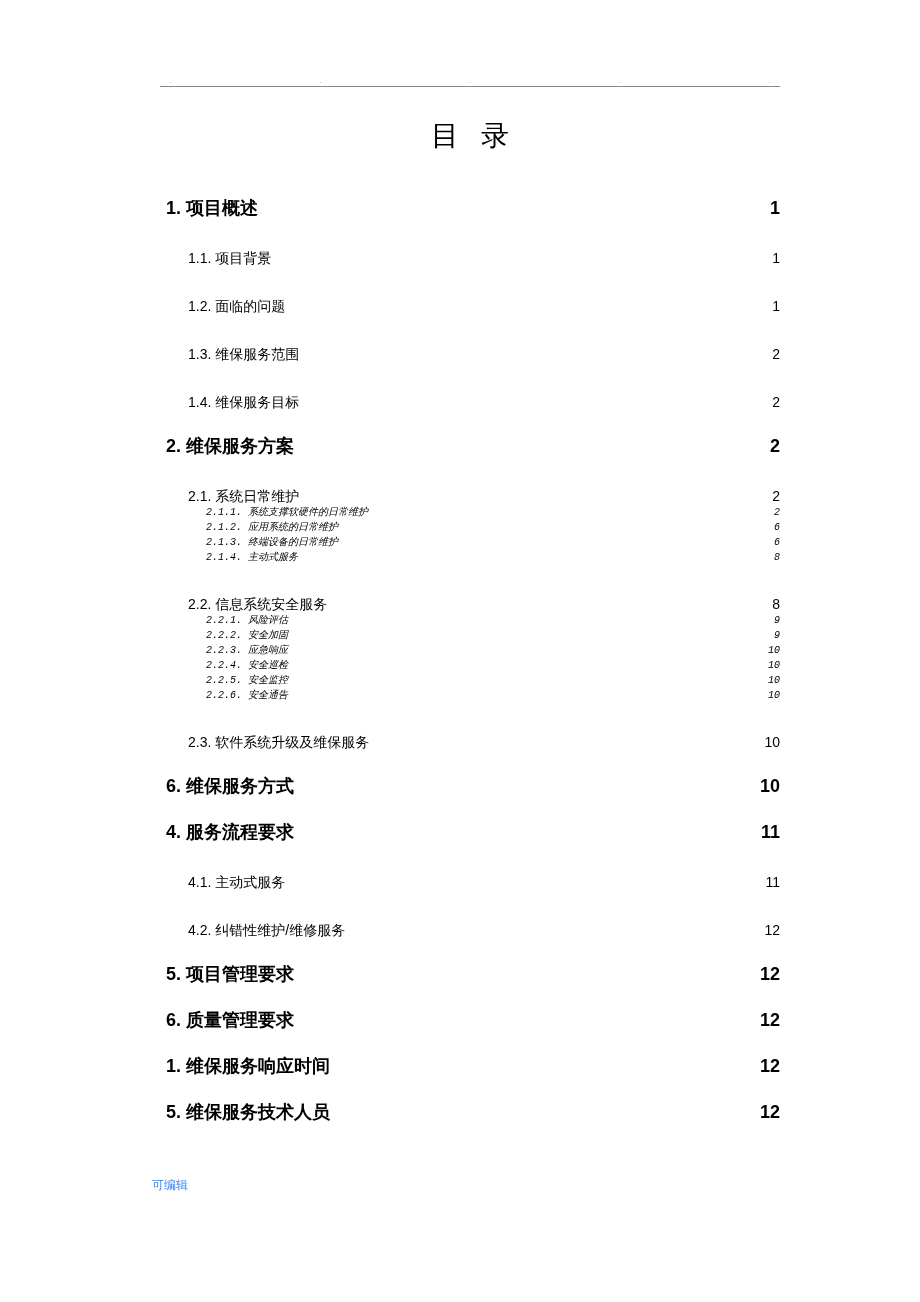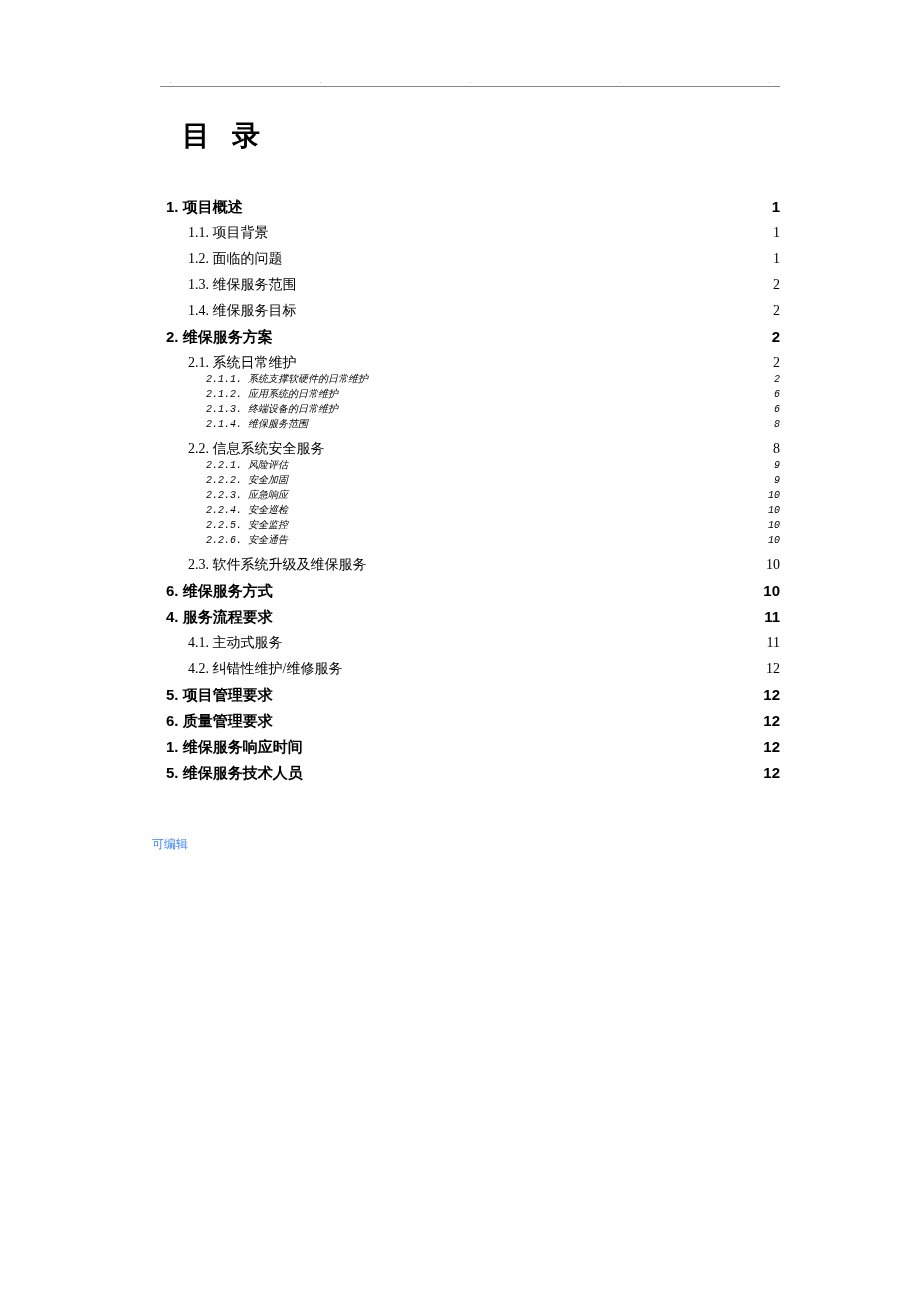--- a/index.html
+++ b/index.html
@@ -26,46 +26,47 @@
     left: 0;
     right: 0;
     display: flex;
     justify-content: space-between;
     padding: 0 10px;
     font-size: 6px;
     color: #888;
     letter-spacing: 0;
   }
   .title {
+    text-align: center;
     font-size: 28px;
-    font-weight: bold;
+    font-weight: normal;
     letter-spacing: 22px;
     font-family: "SimSun", serif;
     margin: 8px 0 44px 0;
     padding-left: 22px;
   }
   .toc-row {
     display: flex;
     justify-content: space-between;
     align-items: baseline;
     line-height: 1;
   }
   .toc-label { white-space: nowrap; }
   .toc-page { white-space: nowrap; }
   .lvl1 {
     font-family: "Microsoft YaHei", "SimHei", sans-serif;
     font-weight: bold;
-    font-size: 15px;
-    margin-top: 11px;
+    font-size: 18px;
+    margin-top: 28px;
     padding-left: 6px;
   }
   .lvl2 {
-    font-family: Liberation Serif, serif;
+    font-family: Liberation Sans, sans-serif;
     font-size: 14px;
-    margin-top: 12px;
+    margin-top: 34px;
     padding-left: 28px;
   }
   .lvl3 {
     font-family: Liberation Mono, monospace;
     font-style: italic;
     font-size: 10px;
     margin-top: 5px;
     padding-left: 46px;
   }
   .lvl1 .toc-page {
@@ -135,21 +136,21 @@
       </div>
       <div class="toc-row lvl3">
         <span class="toc-label">2.1.2. 应用系统的日常维护</span>
         <span class="toc-page">6</span>
       </div>
       <div class="toc-row lvl3">
         <span class="toc-label">2.1.3. 终端设备的日常维护</span>
         <span class="toc-page">6</span>
       </div>
       <div class="toc-row lvl3">
-        <span class="toc-label">2.1.4. 维保服务范围</span>
+        <span class="toc-label">2.1.4. 主动式服务</span>
         <span class="toc-page">8</span>
       </div>
       <div class="toc-row lvl2">
         <span class="toc-label">2.2. 信息系统安全服务</span>
         <span class="toc-page">8</span>
       </div>
       <div class="toc-row lvl3">
         <span class="toc-label">2.2.1. 风险评估</span>
         <span class="toc-page">9</span>
       </div>

